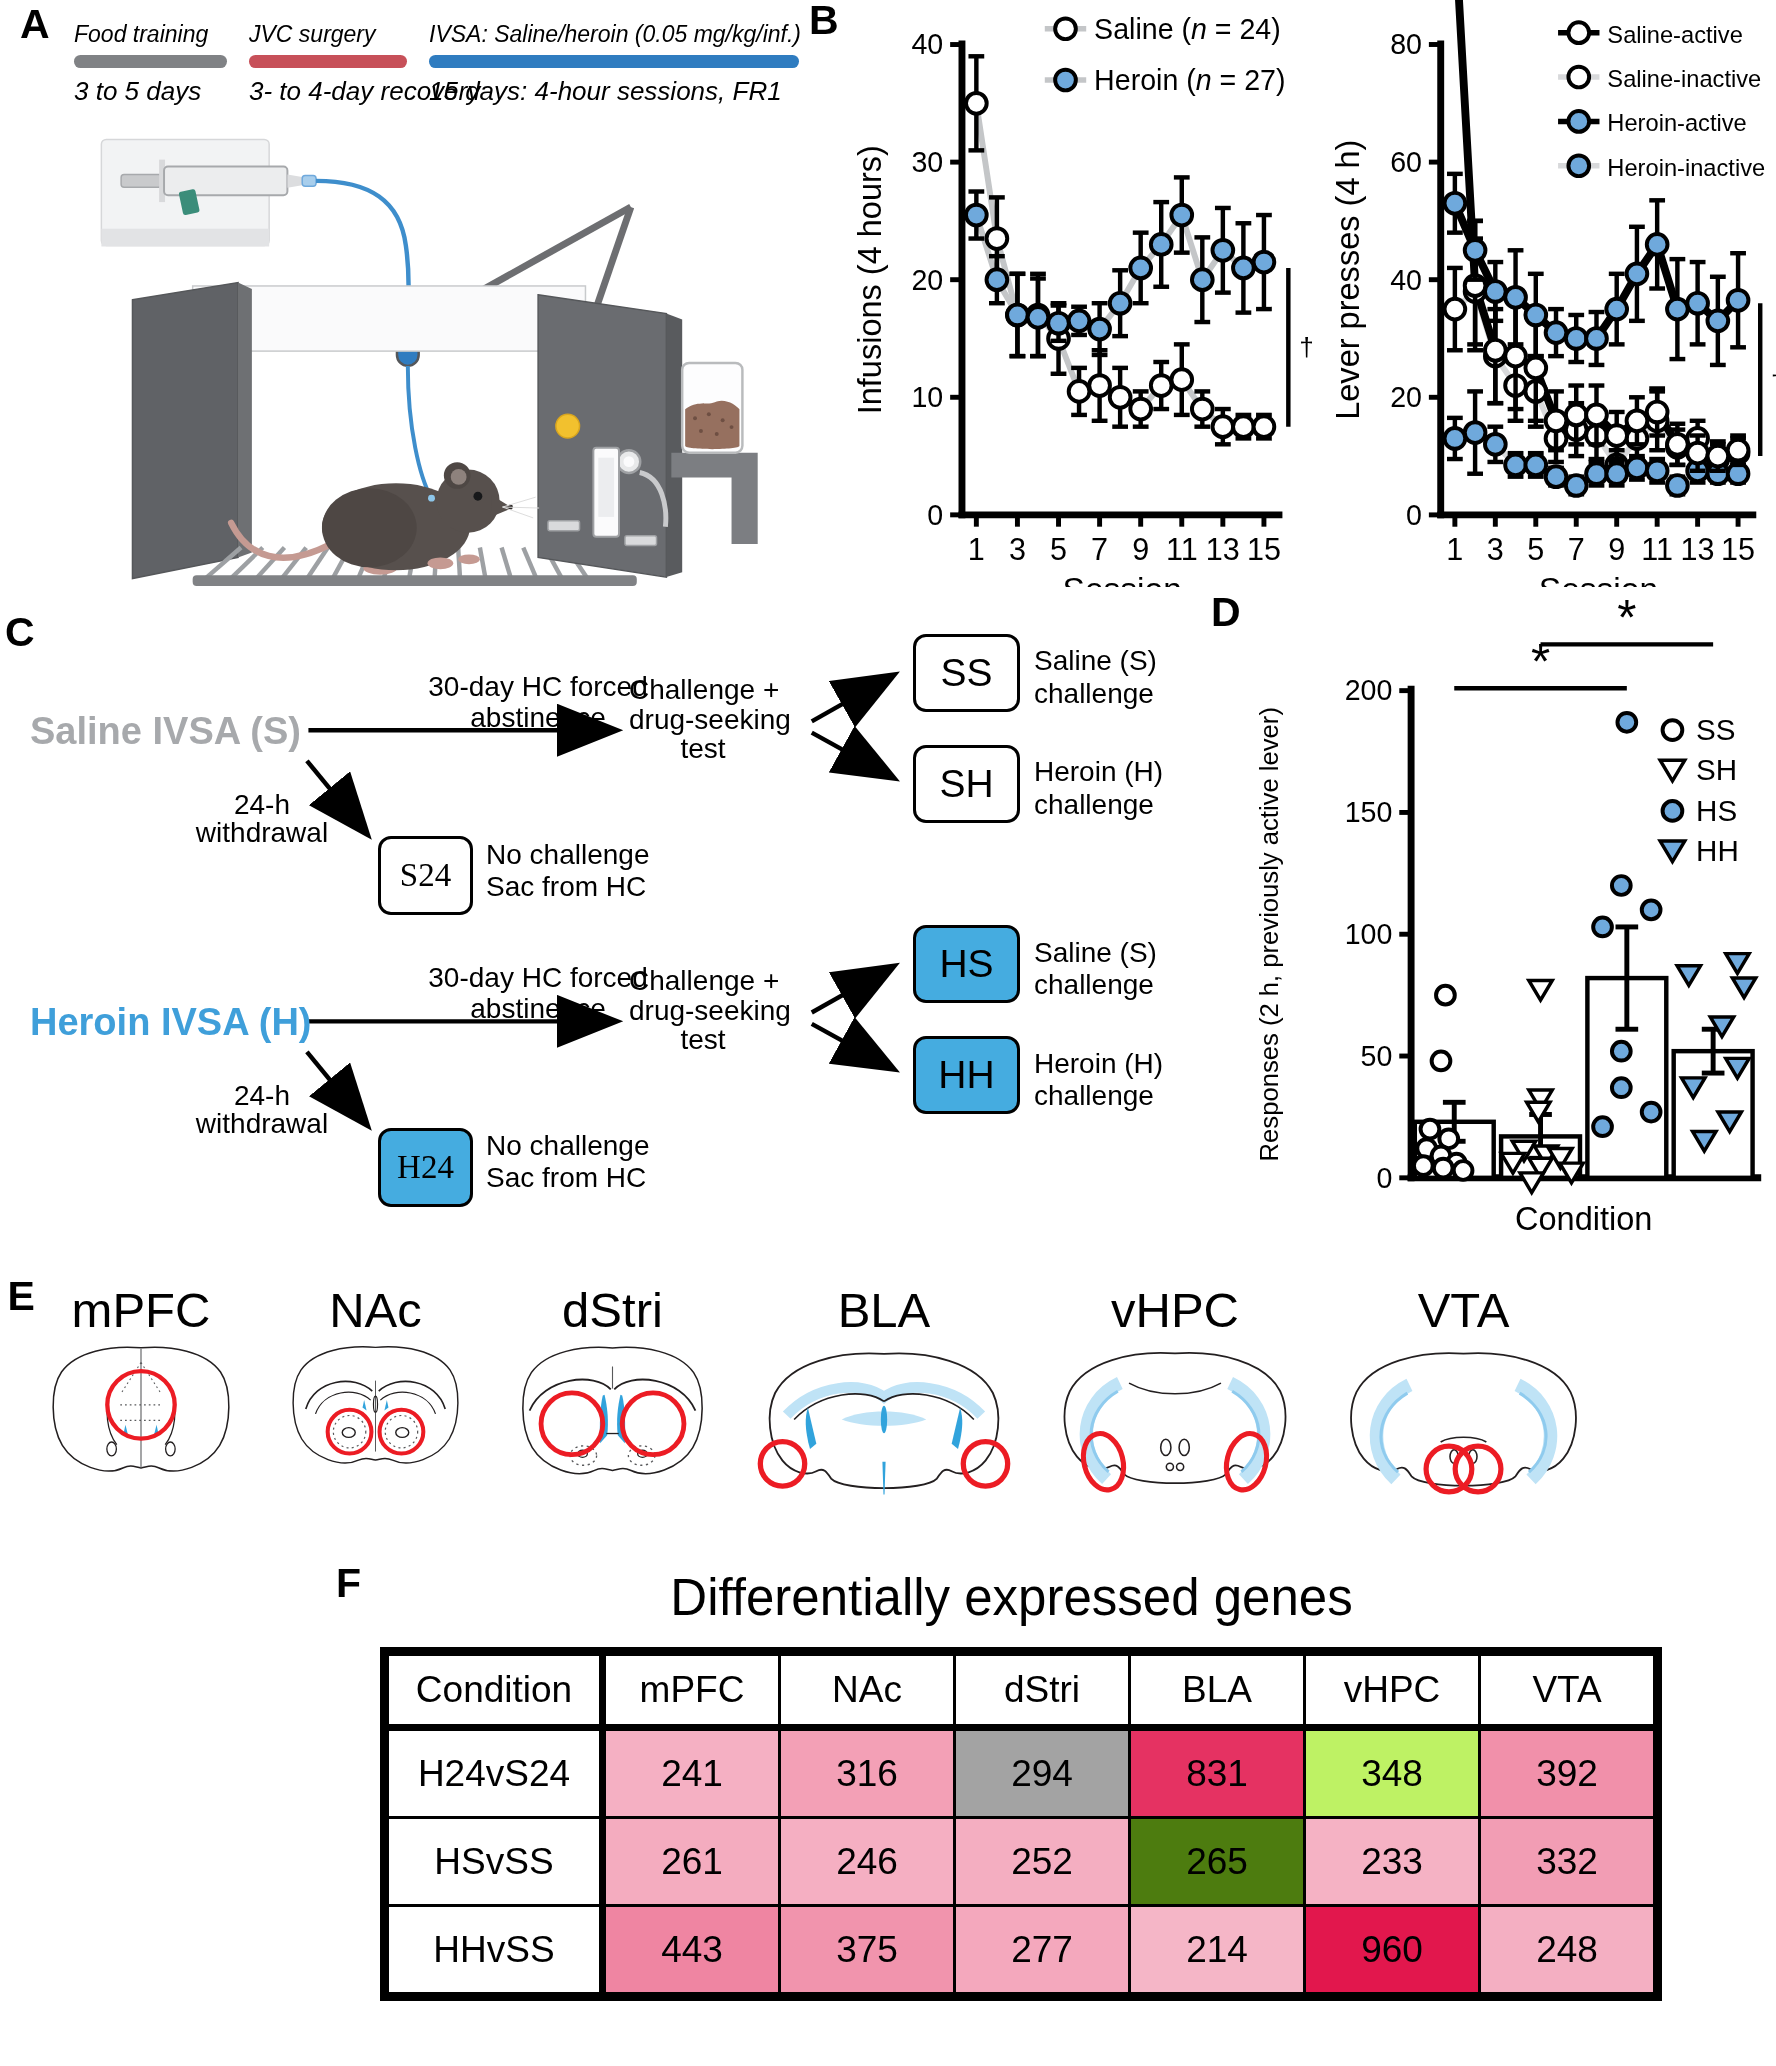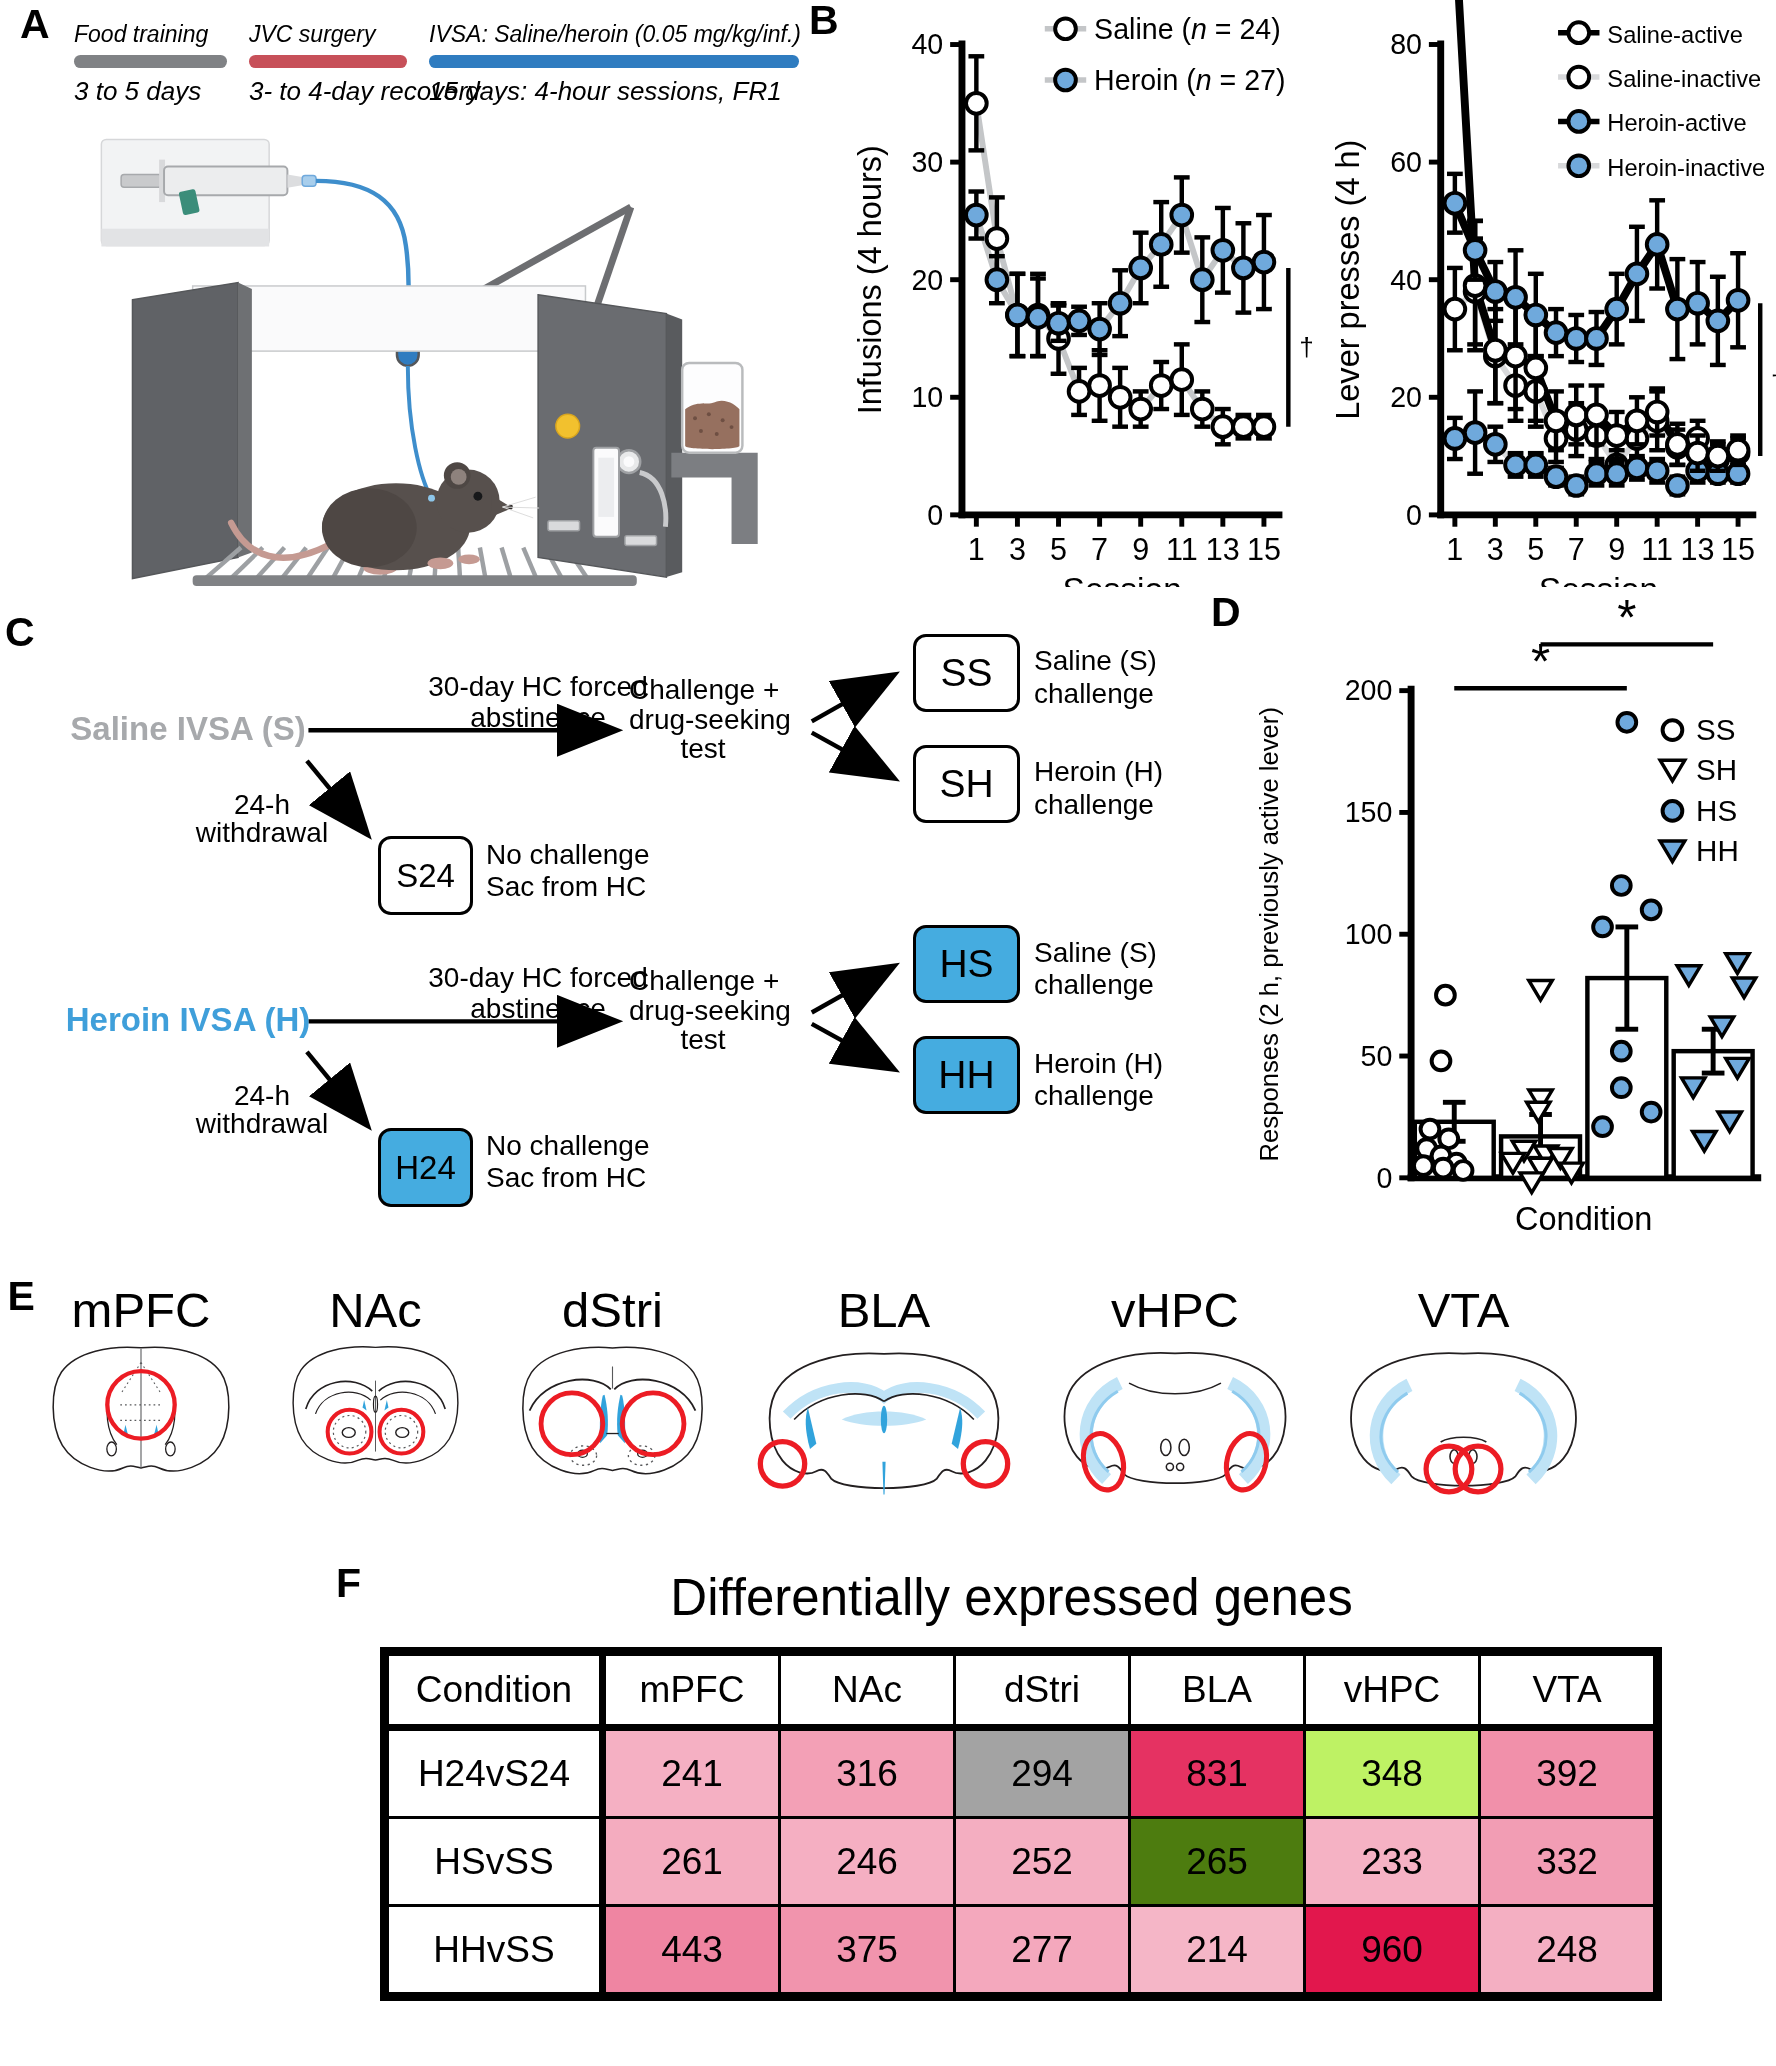--- a/index.html
+++ b/index.html
@@ -9,25 +9,25 @@
   svg{font-family:"Liberation Sans", sans-serif;}
   
   #timeline{position:absolute;left:74px;top:21px;width:725px;display:flex;}
   .seg{display:flex;flex-direction:column;font-style:italic;}
   .seg-title{font-size:23px;white-space:nowrap;margin-bottom:7px;}
   .seg-bar{height:13px;border-radius:6.4px;width:100%;}
   .seg-duration{font-size:26px;white-space:nowrap;margin-top:8px;}
   
   .c-text{position:absolute;font-size:28px;line-height:1.05;white-space:nowrap;}
   .c-center{text-align:center;}
-  .c-group{position:absolute;font-size:33px;font-weight:700;white-space:nowrap;text-align:center;}
+  .c-group{position:absolute;font-size:38px;font-weight:700;white-space:nowrap;}
   .c-box{position:absolute;border:3.5px solid #000;border-radius:13px;background:#fff;
          display:flex;align-items:center;justify-content:center;font-size:39px;}
   .c-box.blue{background:var(--box-blue);}
-  .c-box.small{font-size:33px;}
+  .c-box.small{font-size:33px;font-family:Liberation Serif, serif;}
   
   #deg-title{position:absolute;left:444px;top:1568px;width:1135px;text-align:center;
              font-size:51px;white-space:nowrap;}
   #deg-table{position:absolute;left:380px;top:1647px;border-collapse:collapse;background:#fff;}
   #deg-table td,#deg-table th{border:3.5px solid #000;text-align:center;font-size:37px;
              font-weight:400;padding:0;}
   #deg-table th{height:68px;}
   #deg-table td{height:85px;}
   #deg-table tr td:first-child, #deg-table tr th:first-child{border-right-width:7px;}
   #deg-table thead th{border-bottom-width:7px;}

